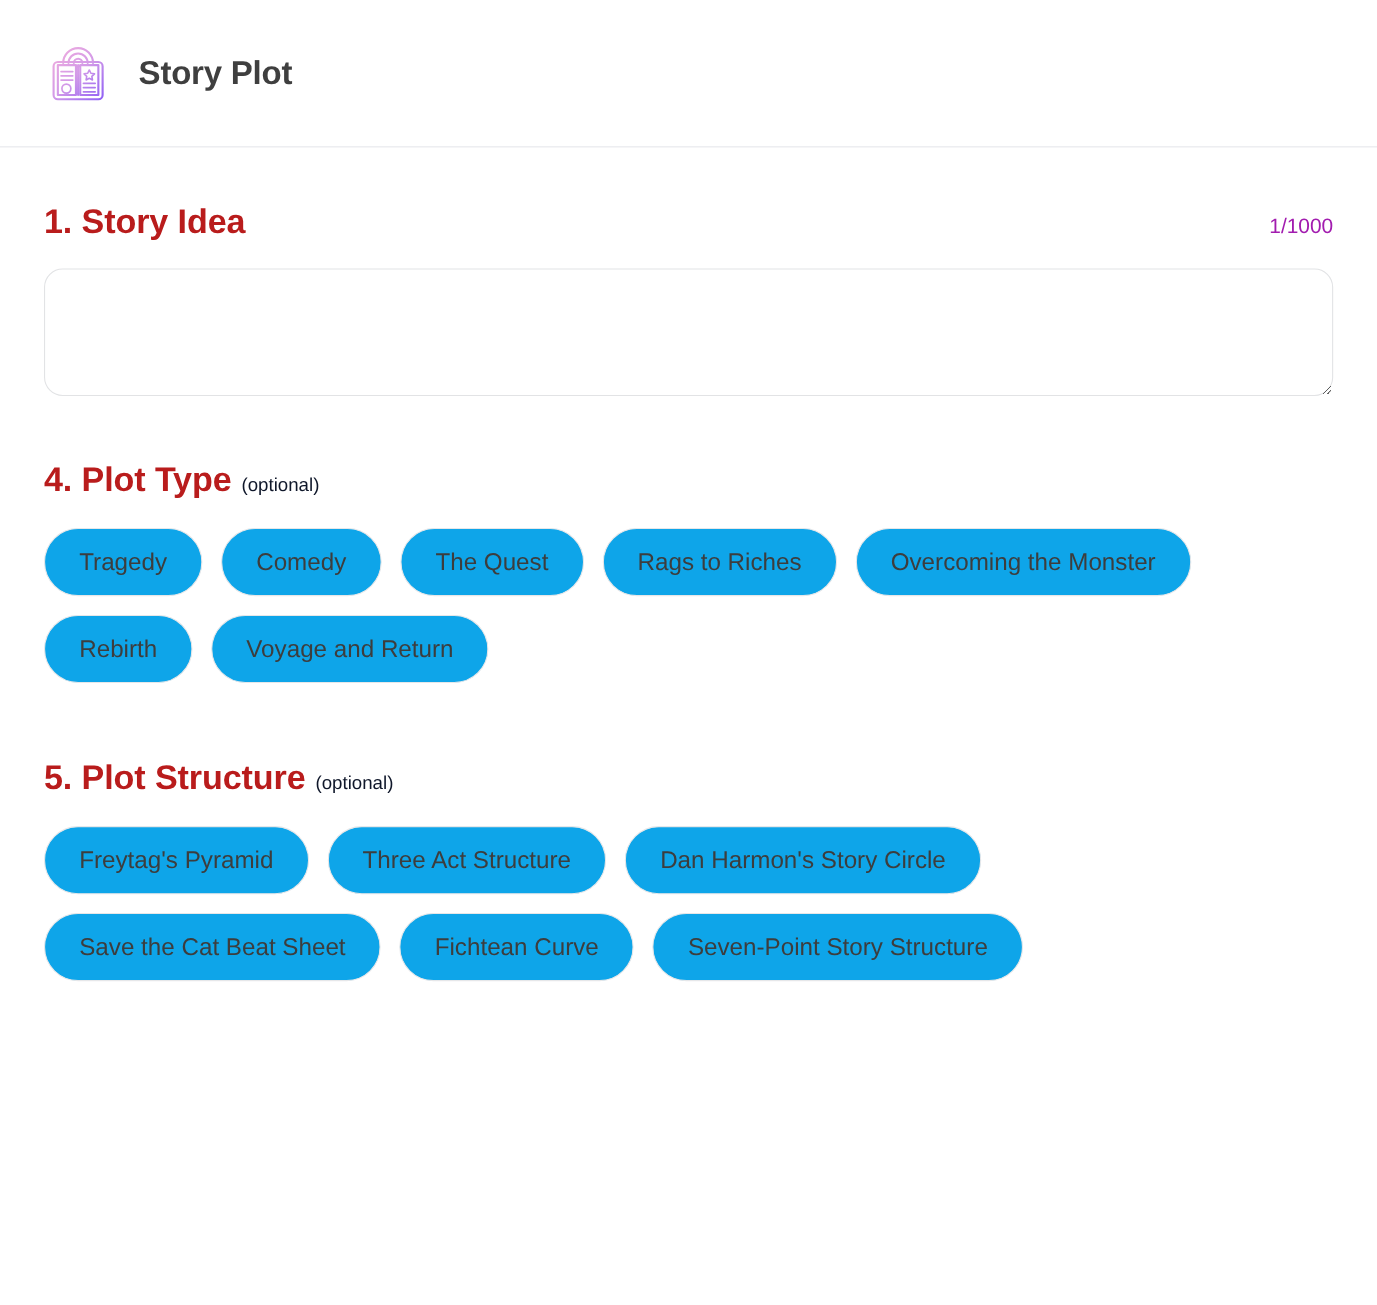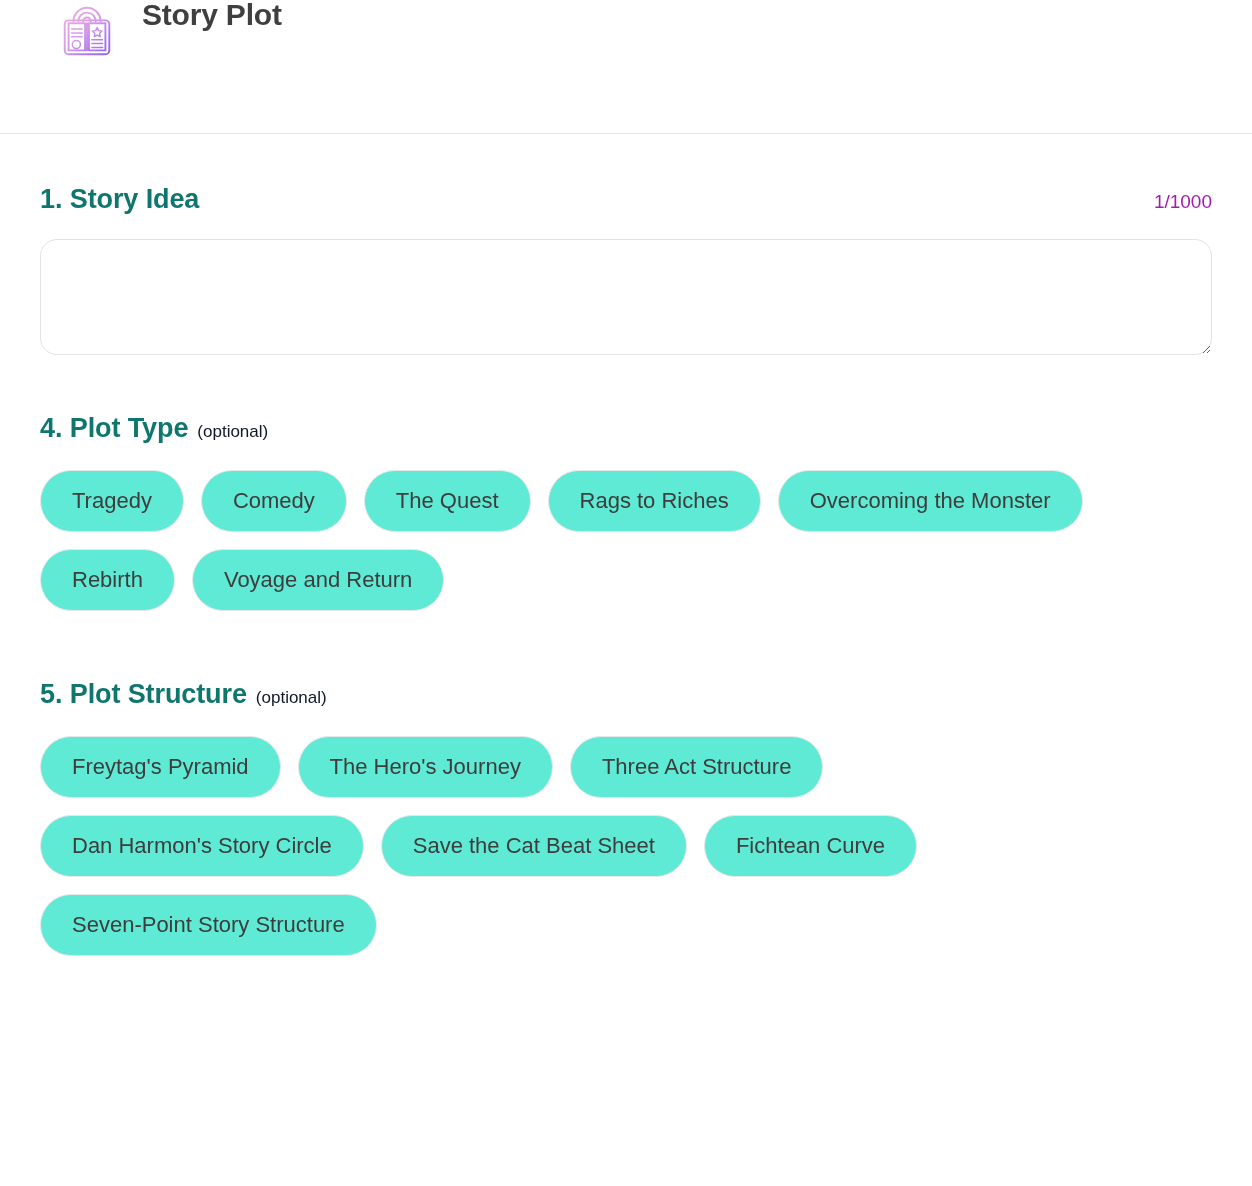--- a/index.html
+++ b/index.html
@@ -14,22 +14,22 @@
     font-family: "Liberation Sans", sans-serif;
     color: #333333;
     overflow: hidden;
   }
 
   
   .app-header {
     height: 134px;
     border-bottom: 1px solid #e5e7eb;
     display: flex;
-    align-items: flex-start;
-    padding-left: 56px;
+    align-items: center;
+    padding-left: 40px;
   }
   .app-icon {
     width: 62px;
     height: 62px;
     flex: 0 0 62px;
     display: block;
   }
   .app-title {
     margin-left: 24px;
     font-size: 30px;
@@ -51,23 +51,23 @@
   .section-head {
     display: flex;
     align-items: baseline;
     justify-content: space-between;
   }
   .section-head-left {
     display: flex;
     align-items: baseline;
   }
   .section-title {
-    font-size: 27px;
+    font-size: 31px;
     font-weight: bold;
-    color: #0f766e;
+    color: #b91c1c;
     letter-spacing: -0.1px;
   }
   .section-optional {
     margin-left: 9px;
     font-size: 17px;
     font-weight: normal;
     color: #0f172a;
   }
   .char-counter {
     font-size: 19px;
@@ -101,21 +101,21 @@
     max-width: 1120px;
   }
   .chip {
     height: 62px;
     padding: 0 31px;
     display: inline-flex;
     align-items: center;
     justify-content: center;
     border: 1px solid #e6e7e9;
     border-radius: 999px;
-    background: #5eead4;
+    background: #0ea5e9;
     font-family: "Liberation Sans", sans-serif;
     font-size: 22px;
     color: #3d3d3d;
     white-space: nowrap;
     cursor: pointer;
     line-height: 1;
   }
 
   .spacer-lg { height: 58px; }
   .spacer-sec { height: 68px; }
@@ -198,21 +198,20 @@
 
   <div class="section">
     <div class="section-head">
       <div class="section-head-left">
         <span class="section-title">5. Plot Structure</span>
         <span class="section-optional">(optional)</span>
       </div>
     </div>
     <div class="chip-group" id="plot-structure-chips">
         <button class="chip">Freytag's Pyramid</button>
-        <button class="chip">The Hero's Journey</button>
         <button class="chip">Three Act Structure</button>
         <button class="chip">Dan Harmon's Story Circle</button>
         <button class="chip">Save the Cat Beat Sheet</button>
         <button class="chip">Fichtean Curve</button>
         <button class="chip">Seven-Point Story Structure</button>
       </div>
   </div>
 
 </div>
 

